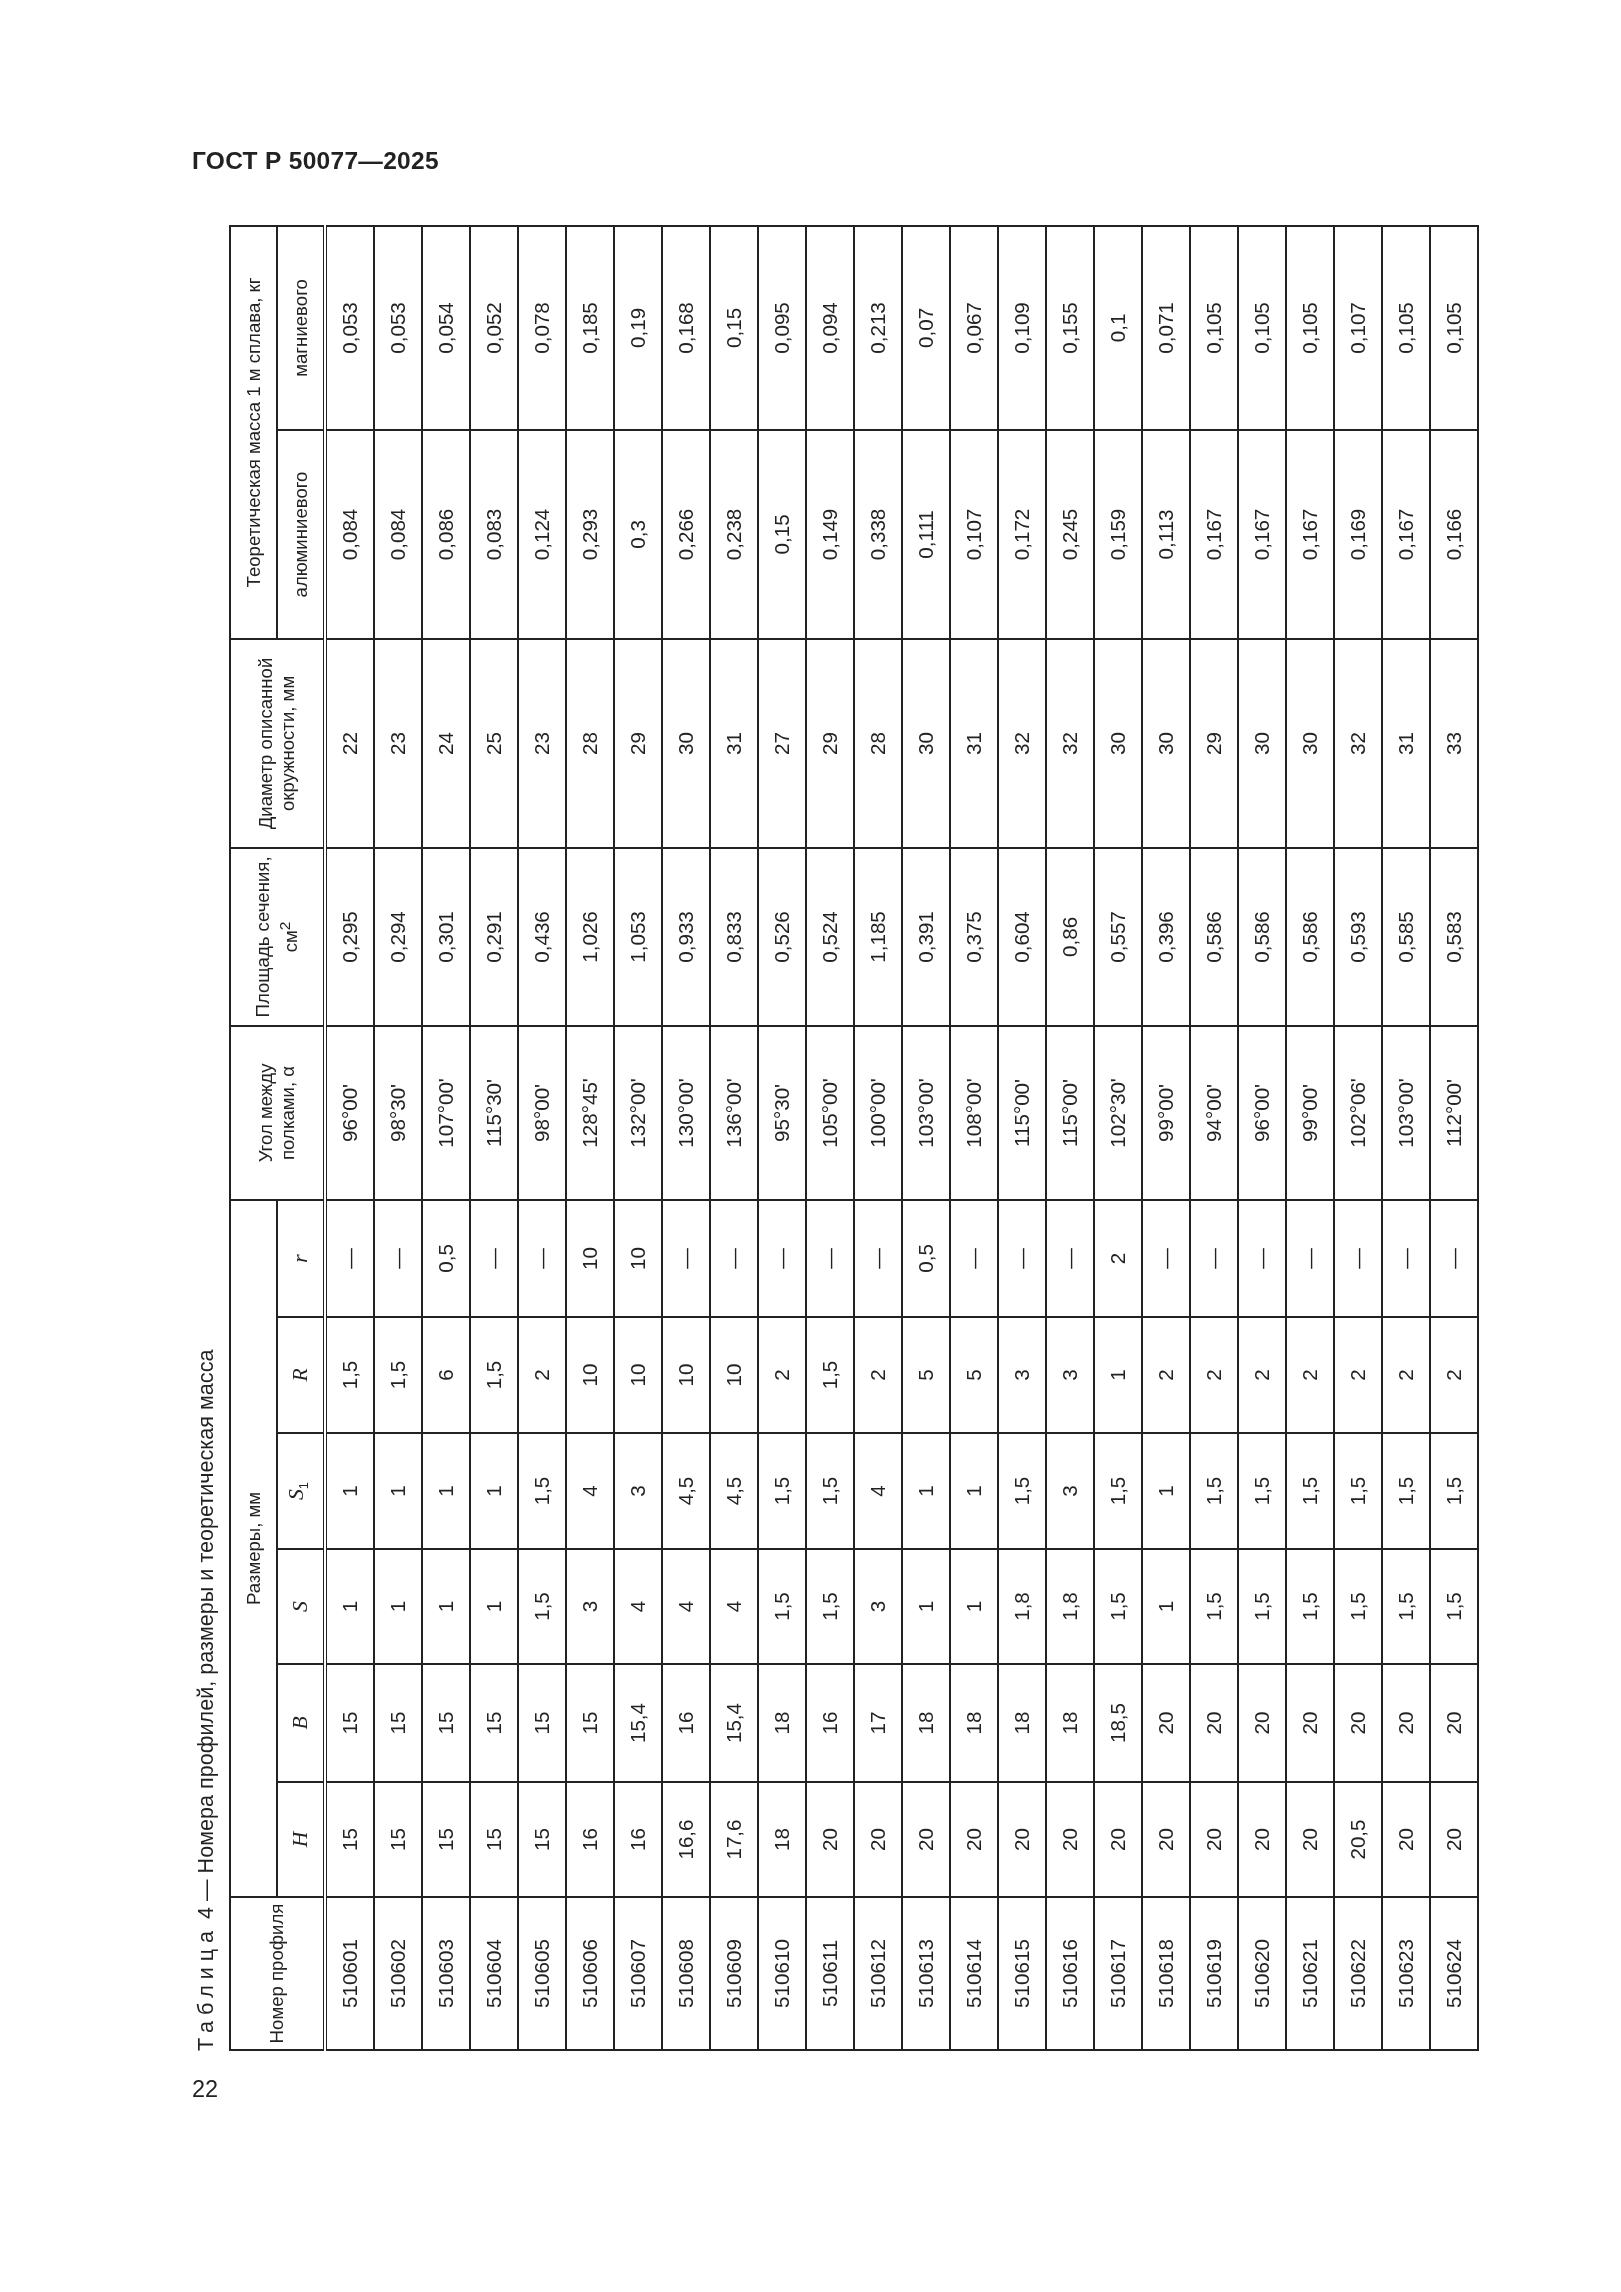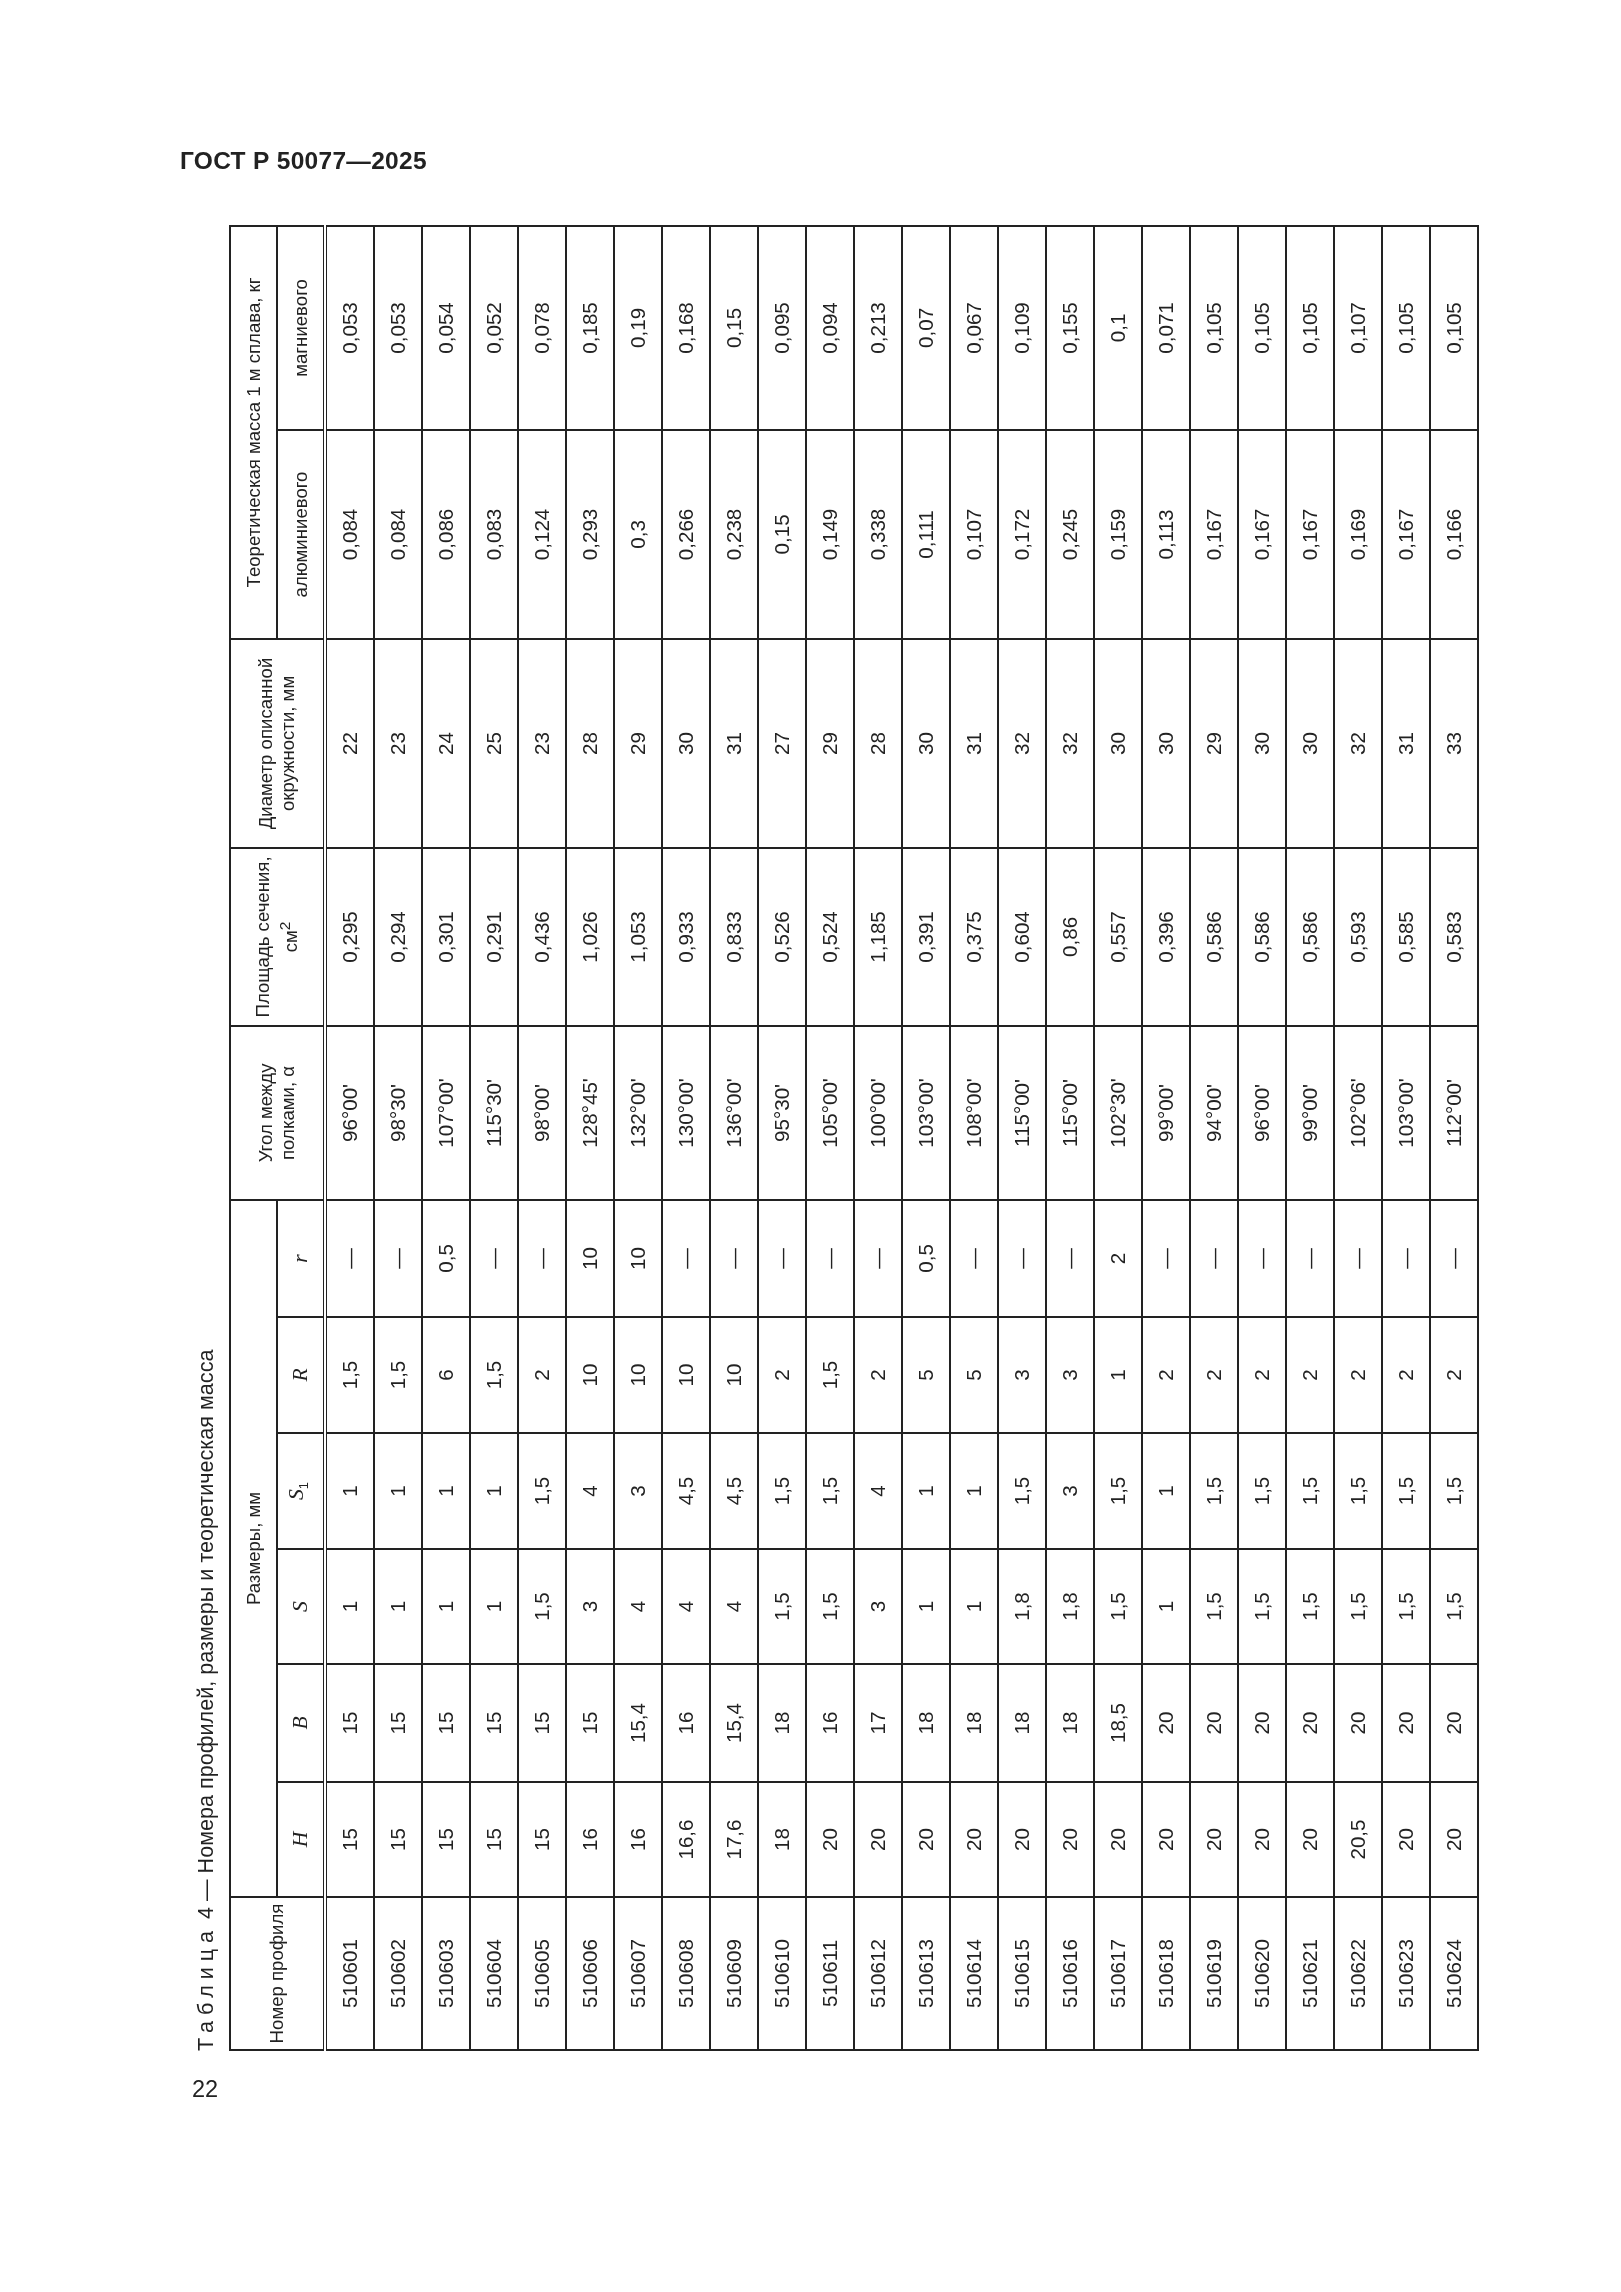--- a/index.html
+++ b/index.html
@@ -1,17 +1,17 @@
 <!DOCTYPE html>
 <html><head>
 <meta charset="utf-8">
 <style>
   html,body{margin:0;padding:0;background:#fff;}
   body{width:1621px;height:2293px;position:relative;overflow:hidden;font-family:"Liberation Sans",sans-serif;color:#222;}
-  .doc-header{position:absolute;left:180px;top:147px;font-size:24.5px;font-weight:bold;letter-spacing:0.3px;}
+  .doc-header{position:absolute;left:192px;top:147px;font-size:24.5px;font-weight:bold;letter-spacing:0.3px;}
   
   .rot{position:absolute;left:186px;top:2051px;transform-origin:0 0;transform:rotate(-90deg);width:1822px;}
   .caption{font-size:21.6px;height:39px;line-height:39px;padding-left:0;white-space:nowrap;}
   .caption .lead{letter-spacing:5.9px;}
   table{border-collapse:collapse;table-layout:fixed;width:1822px;margin-left:0;font-size:20.6px;}
   .tbl-wrap{position:absolute;left:0;top:43px;}
   td,th{border:2.5px solid #222;text-align:center;vertical-align:middle;padding:0;font-weight:normal;}
   th{font-size:18.6px;line-height:21.6px;}
   thead tr.r1 th{height:45px;}
   thead tr.r2 th{height:45px;}

